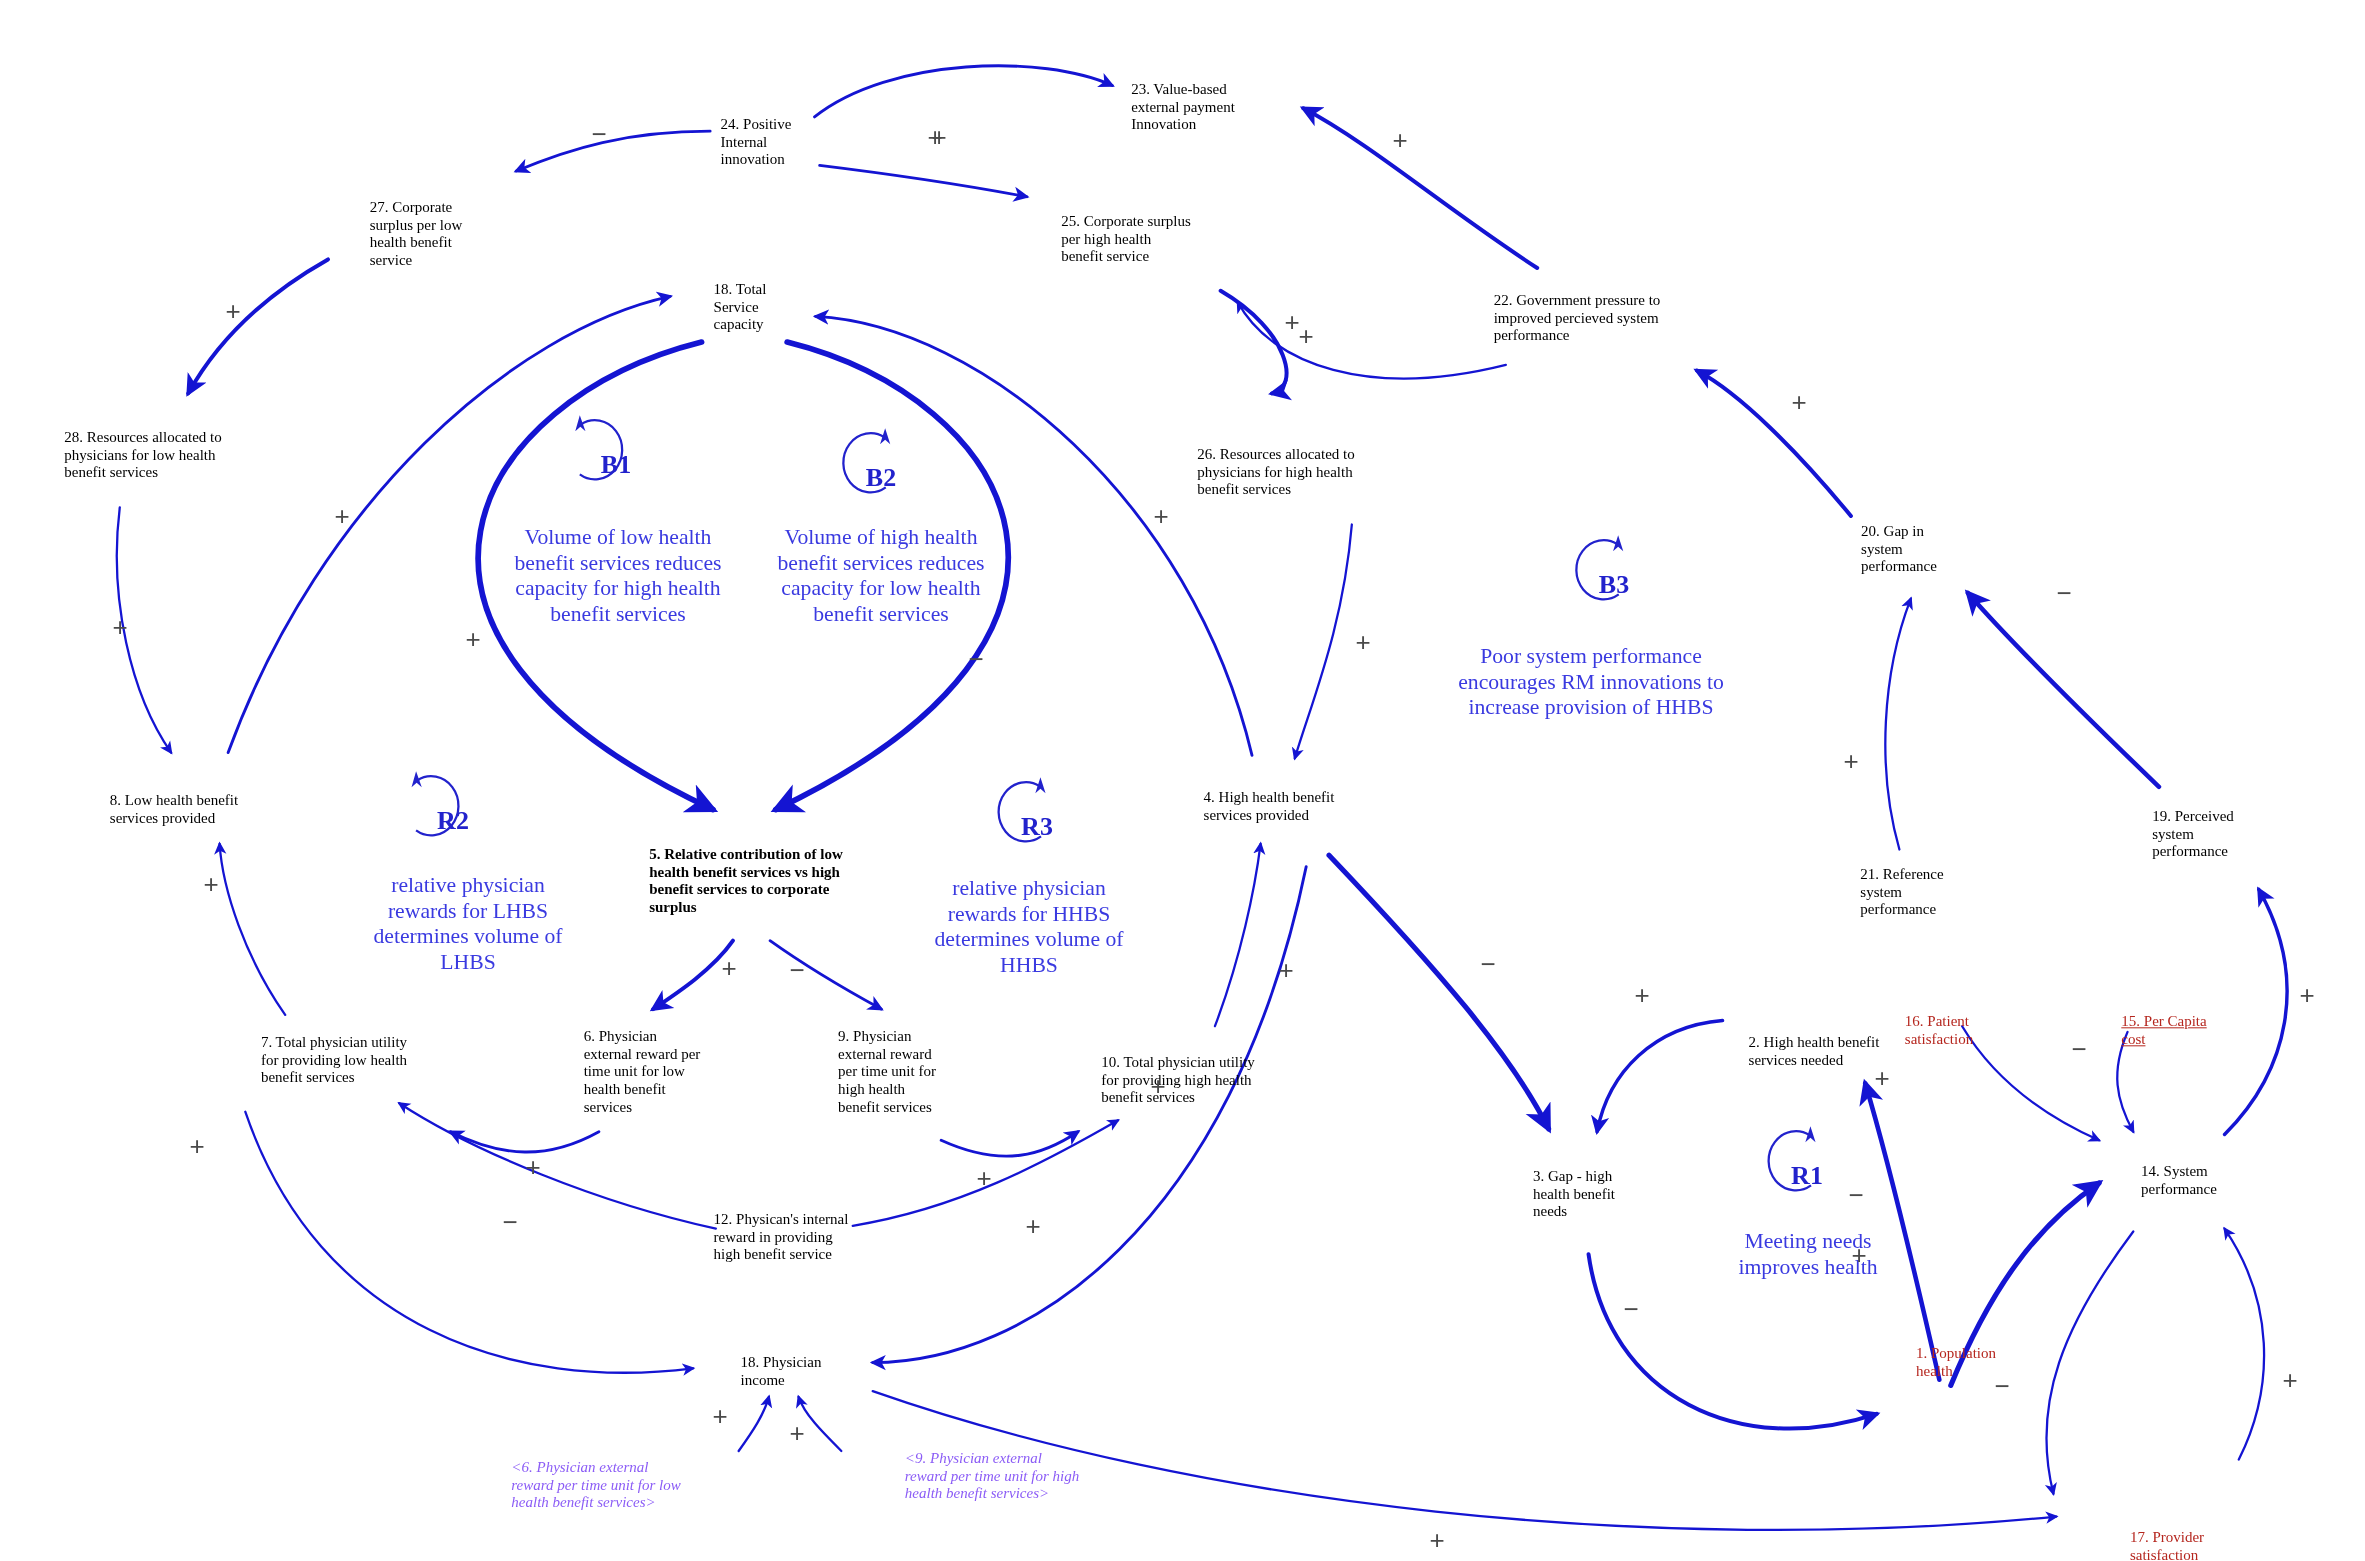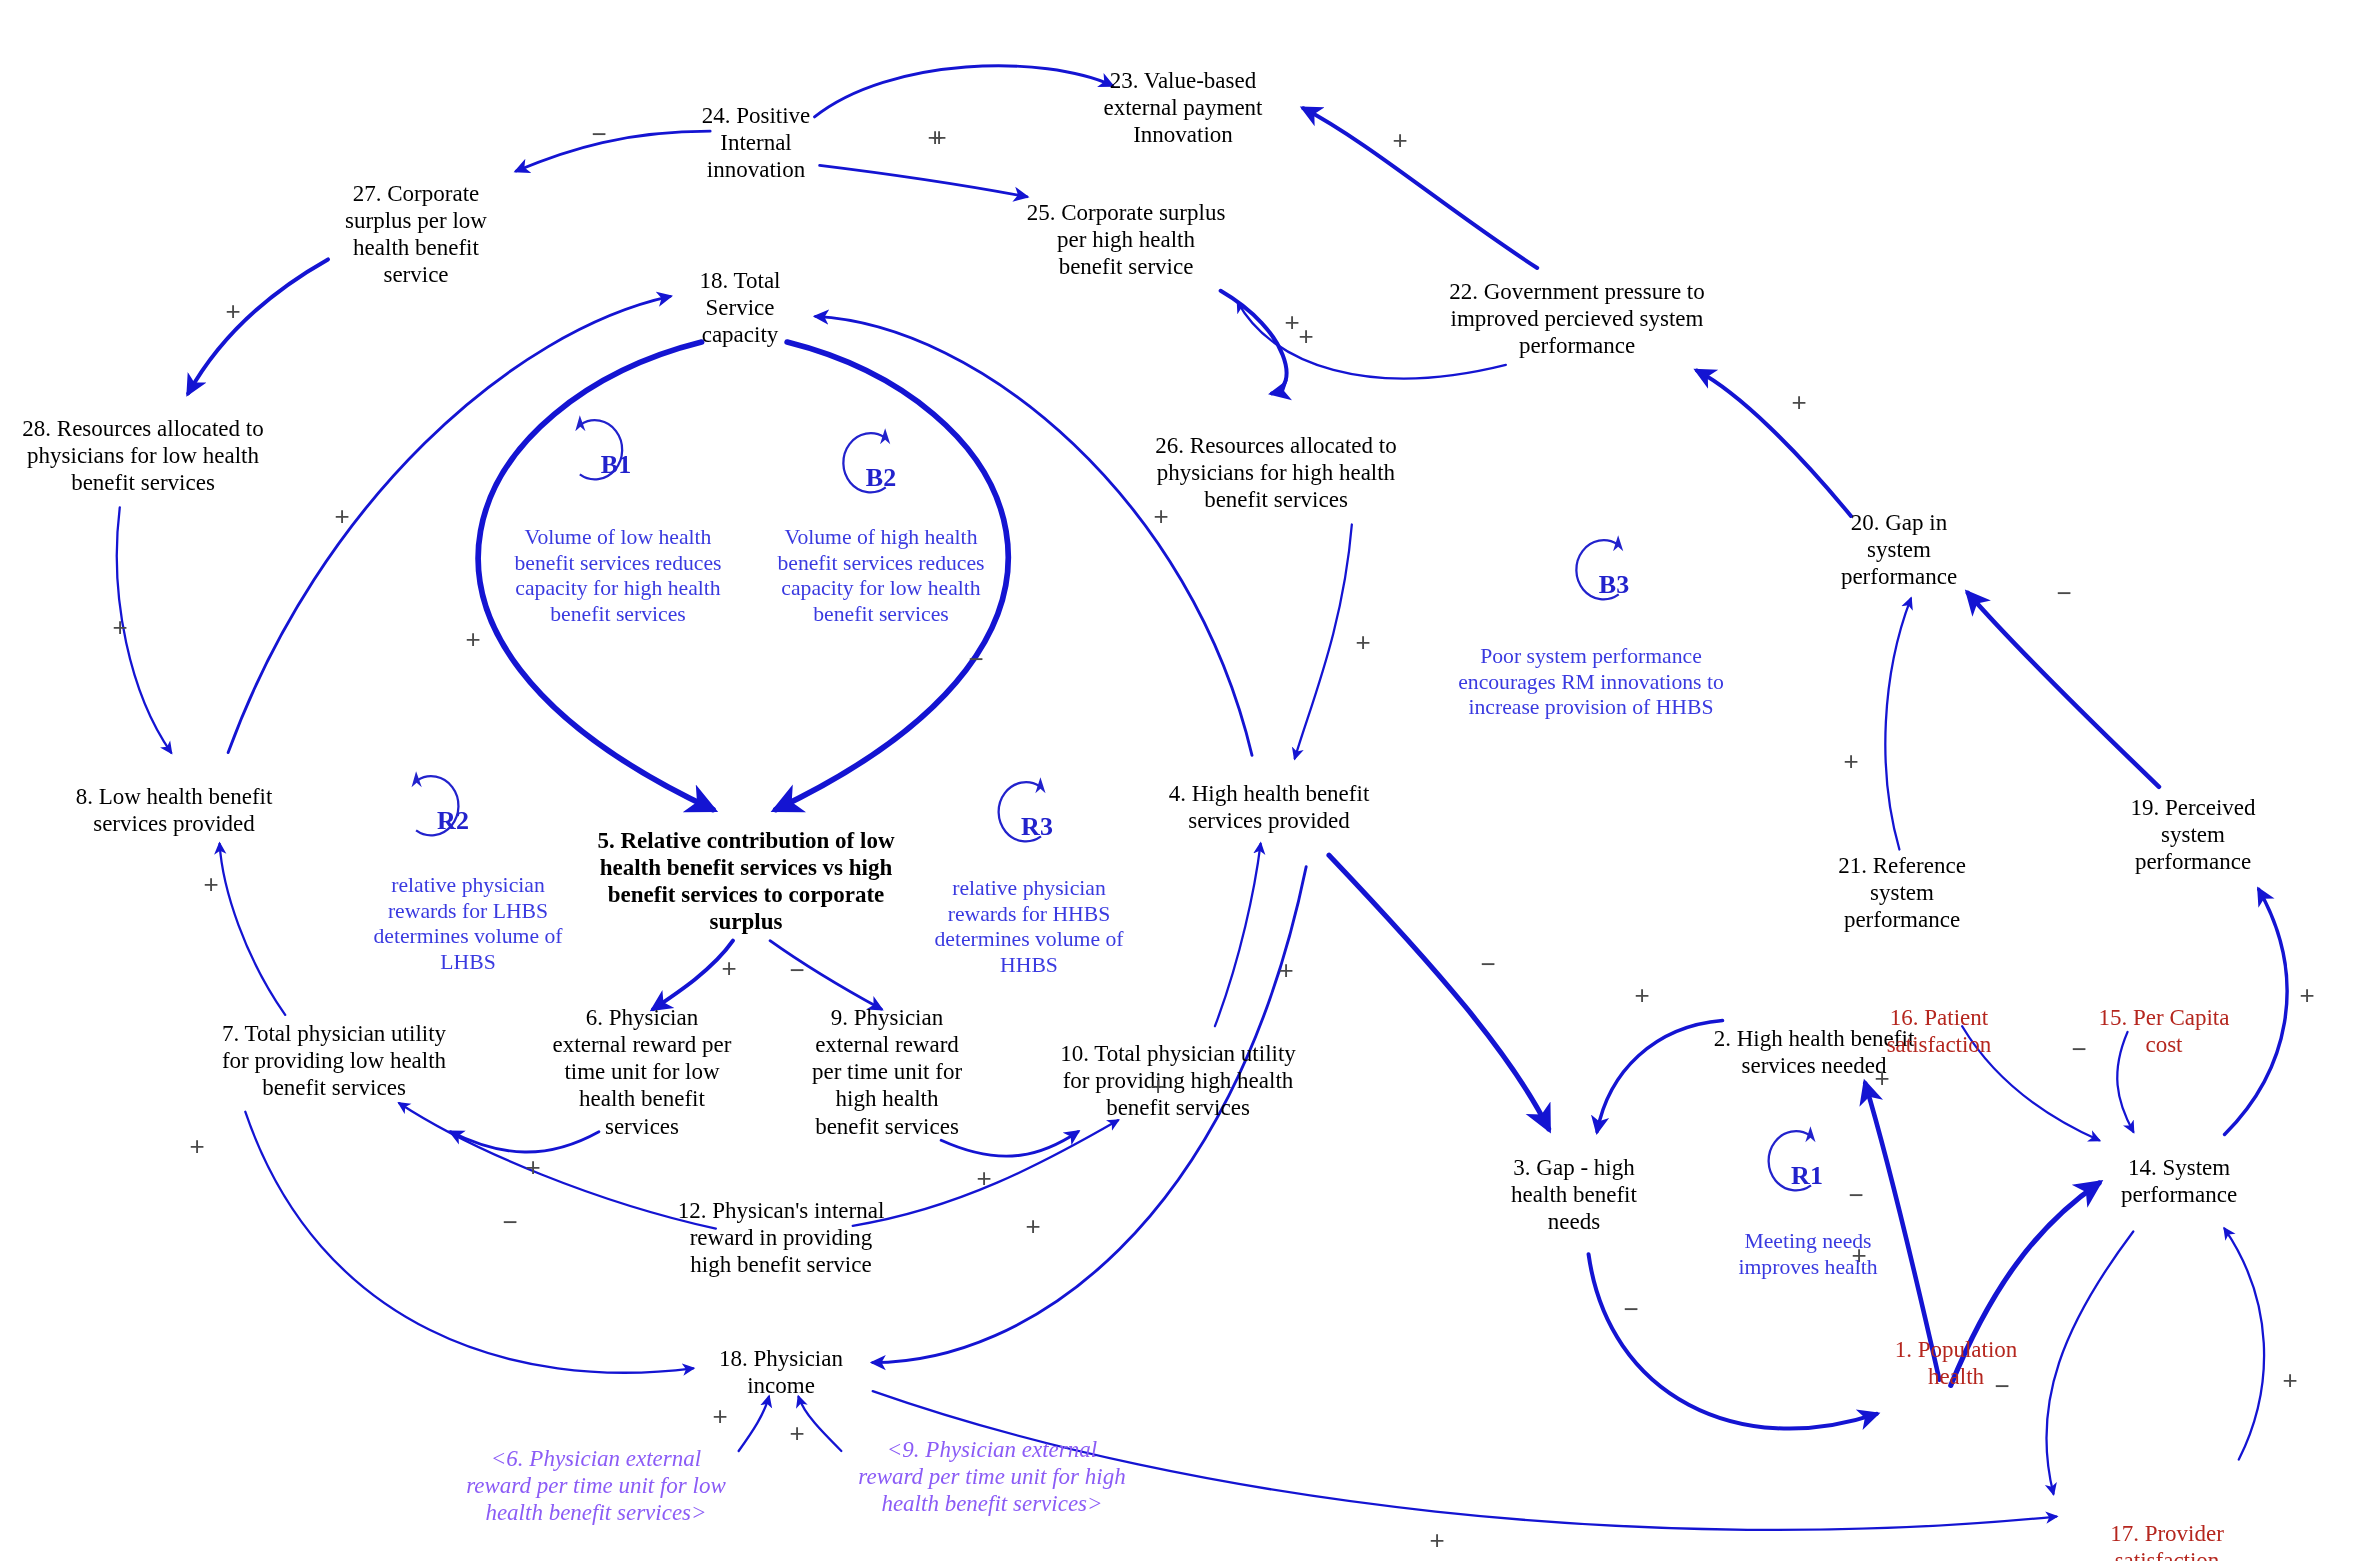--- a/index.html
+++ b/index.html
@@ -6,23 +6,22 @@
   #stage{
     position:relative;
     width:2366px;height:1561px;
     background:#ffffff;
     font-family:"Liberation Serif","DejaVu Serif",serif;
     overflow:hidden;
   }
   svg#links{position:absolute;left:0;top:0;width:2366px;height:1561px;}
   .node{
     position:absolute;
-    text-align:center;
     color:#000000;
-    font-size:23px;
+    font-size:15px;
     line-height:1.18;
     white-space:pre-line;
     transform:translate(-50%,-50%);
     font-family:"Liberation Serif","DejaVu Serif",serif;
   }
   .node.red{color:#b5261e;margin-top:36px;}
   .node.shadow{color:#8b5cf6;font-style:italic;}
   .loop{
     position:absolute;
     transform:translate(-50%,-50%);
@@ -135,21 +134,21 @@
 for providing high health
 benefit services</div>
       <div class="node" style="left: 740px; top: 308px;">18. Total
 Service
 capacity</div>
       <div class="node" style="left: 781px; top: 1238px;">12. Physican's internal
 reward in providing
 high benefit service</div>
       <div class="node" style="left: 2179px; top: 1181px;">14. System
 performance</div>
-      <div class="node red" style="left: 2164px; top: 995px;">15. Per Capita
+      <div class="node red" style="left: 2164px; top: 995px; text-decoration: underline;">15. Per Capita
 cost</div>
       <div class="node red" style="left: 1939px; top: 995px;">16. Patient
 satisfaction</div>
       <div class="node red" style="left: 2167px; top: 1511px;">17. Provider
 satisfaction</div>
       <div class="node" style="left: 781px; top: 1372px;">18. Physician
 income</div>
       <div class="node" style="left: 2193px; top: 835px;">19. Perceived
 system
 performance</div>

